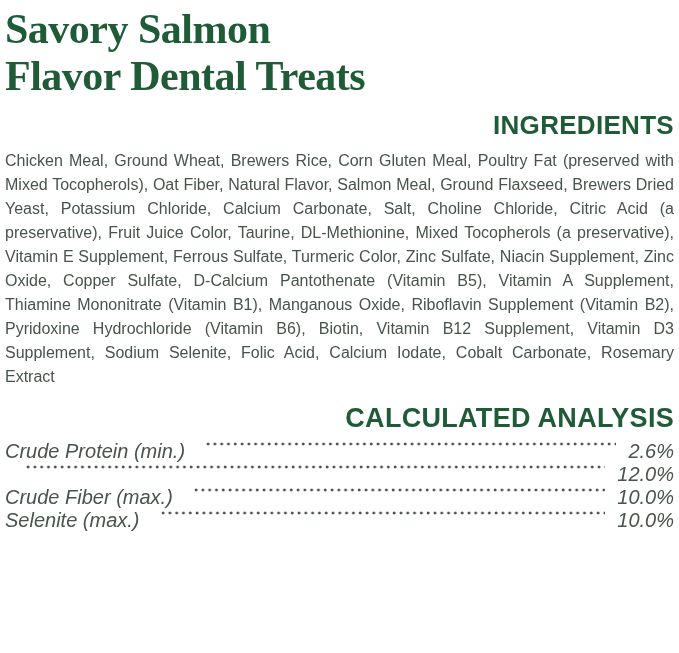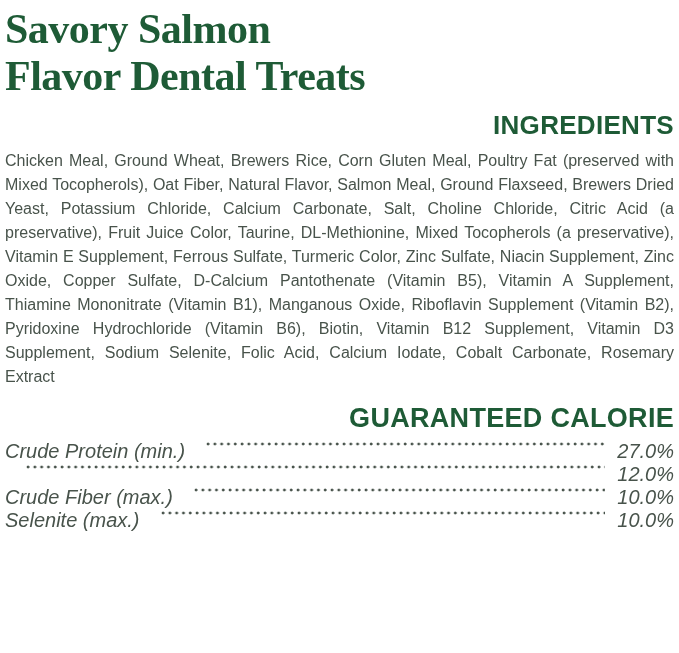--- a/index.html
+++ b/index.html
@@ -107,27 +107,27 @@
 
 <div class="page">
 
   <h1 class="title">Savory Salmon
 Flavor Dental Treats</h1>
 
   <h2 class="section-heading">INGREDIENTS</h2>
 
   <p class="ingredients-text">Chicken Meal, Ground Wheat, Brewers Rice, Corn Gluten Meal, Poultry Fat (preserved with Mixed Tocopherols), Oat Fiber, Natural Flavor, Salmon Meal, Ground Flaxseed, Brewers Dried Yeast, Potassium Chloride, Calcium Carbonate, Salt, Choline Chloride, Citric Acid (a preservative), Fruit Juice Color, Taurine, DL-Methionine, Mixed Tocopherols (a preservative), Vitamin E Supplement, Ferrous Sulfate, Turmeric Color, Zinc Sulfate, Niacin Supplement, Zinc Oxide, Copper Sulfate, D-Calcium Pantothenate (Vitamin B5), Vitamin A Supplement, Thiamine Mononitrate (Vitamin B1), Manganous Oxide, Riboflavin Supplement (Vitamin B2), Pyridoxine Hydrochloride (Vitamin B6), Biotin, Vitamin B12 Supplement, Vitamin D3 Supplement, Sodium Selenite, Folic Acid, Calcium Iodate, Cobalt Carbonate, Rosemary Extract</p>
 
-  <h2 class="section-heading ga-heading">GUARANTEED CALORIE</h2>
+  <h2 class="section-heading ga-heading">CALCULATED ANALYSIS</h2>
 
   <div class="ga-table">
     <div class="ga-row">
       <span class="ga-label">Crude Protein (min.)</span>
       <span class="ga-leader"></span>
-      <span class="ga-value">27.0%</span>
+      <span class="ga-value">2.6%</span>
     </div>
     <div class="ga-row">
       <span class="ga-leader"></span>
       <span class="ga-value">12.0%</span>
     </div>
     <div class="ga-row">
       <span class="ga-label">Crude Fiber (max.)</span>
       <span class="ga-leader"></span>
       <span class="ga-value">10.0%</span>
     </div>

